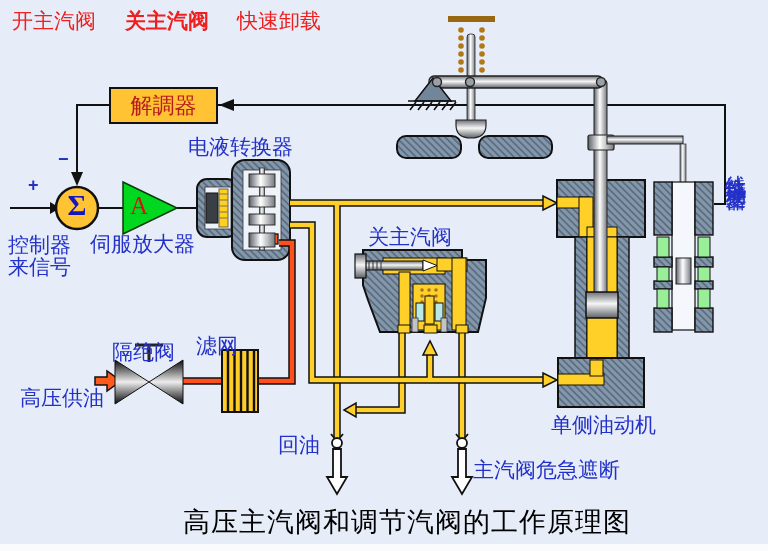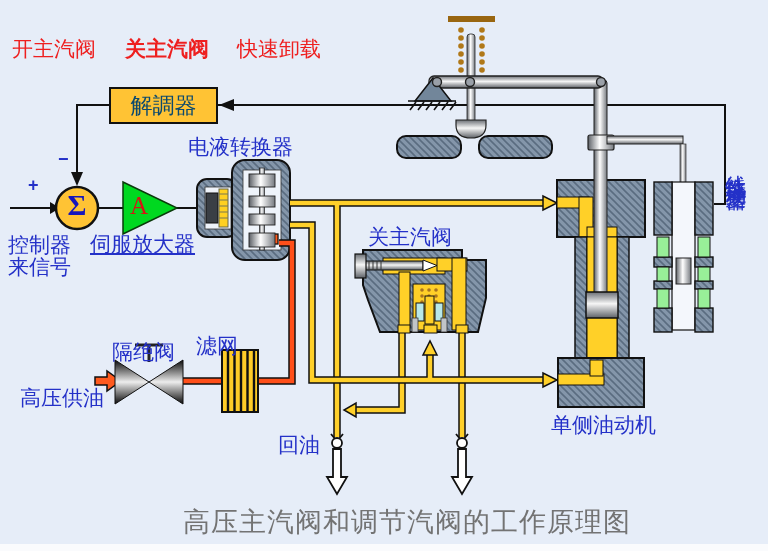--- a/index.html
+++ b/index.html
@@ -3,34 +3,34 @@
 <meta charset="utf-8">
 <style>
   html,body{margin:0;padding:0;background:#c9d4e4;}
   #stage{
     position:relative;width:768px;height:551px;overflow:hidden;
     background:#e6edf8;
     font-family:"Liberation Sans","DejaVu Sans",sans-serif;
   }
   #stage svg{position:absolute;left:0;top:0;}
   .lbl{position:absolute;white-space:nowrap;color:#2431c8;font-size:21px;line-height:1.05;}
-  .red{color:#ee1f1f;margin-top:28px;}
+  .red{color:#ee1f1f;}
   .lbl.small{font-size:18px;font-weight:bold;}
   #demod-box{
     position:absolute;left:109px;top:87px;width:105px;height:33px;
     background:#ffc334;border:2px solid #111;
-    color:#0c4a6e;font-size:22px;text-align:center;line-height:33px;
+    color:#b91c1c;font-size:22px;text-align:center;line-height:33px;
   }
   #sigma-glyph{position:absolute;left:62px;top:189px;width:30px;text-align:center;
     font-family:"Liberation Serif","DejaVu Serif",serif;font-size:29px;font-weight:bold;color:#1616bb;}
   #amp-glyph{position:absolute;left:130px;top:192px;font-family:"Liberation Serif","DejaVu Serif",serif;
     font-size:25px;color:#d61414;}
   #lvdt-label{position:absolute;left:726px;top:158px;writing-mode:vertical-rl;
     color:#2431c8;font-size:21px;letter-spacing:2px;line-height:1;}
-  #main-title{position:absolute;left:183px;top:504px;color:#737373;font-size:27px;
+  #main-title{position:absolute;left:183px;top:504px;color:#000000;font-size:27px;
     font-family:"Liberation Serif","DejaVu Serif",serif;letter-spacing:1px;white-space:nowrap;}
 </style>
 </head>
 <body>
 
 <div id="stage">
 
 <svg width="768" height="551" viewBox="0 0 768 551">
   <defs>
     <pattern id="hatch" width="7" height="7" patternUnits="userSpaceOnUse">
@@ -252,27 +252,28 @@
 <div class="lbl red" style="left:125px;top:10px;font-weight:bold;">关主汽阀</div>
 <div class="lbl red" style="left:237px;top:10px;">快速卸载</div>
 
 <div id="demod-box">解調器</div>
 
 <div class="lbl" style="left:188px;top:136px;">电液转换器</div>
 <div class="lbl small" style="left:28px;top:176px;">+</div>
 <div class="lbl small" style="left:58px;top:150px;">−</div>
 <div id="sigma-glyph">Σ</div>
 <div id="amp-glyph">A</div>
-<div class="lbl" style="left:90px;top:233px;text-decoration:underline;">伺服放大器</div>
+<div class="lbl" style="left:90px;top:233px;">伺服放大器</div>
 <div class="lbl" style="left:8px;top:234px;">控制器</div>
 <div class="lbl" style="left:8px;top:256px;">来信号</div>
 
 <div class="lbl" style="left:368px;top:226px;">关主汽阀</div>
 <div class="lbl" style="left:112px;top:309px;margin-top:32px;">隔绝阀</div>
 <div class="lbl" style="left:196px;top:327px;margin-top:8px;">滤网</div>
 <div class="lbl" style="left:20px;top:387px;">高压供油</div>
 <div class="lbl" style="left:278px;top:434px;">回油</div>
+<div class="lbl" style="left:473px;top:459px;">主汽阀危急遮断</div>
 <div class="lbl" style="left:551px;top:414px;">单侧油动机</div>
 <div id="lvdt-label">线性位移差动变送器</div>
 
 <div id="main-title">高压主汽阀和调节汽阀的工作原理图</div>
 
 </div>
 
 </body></html>

